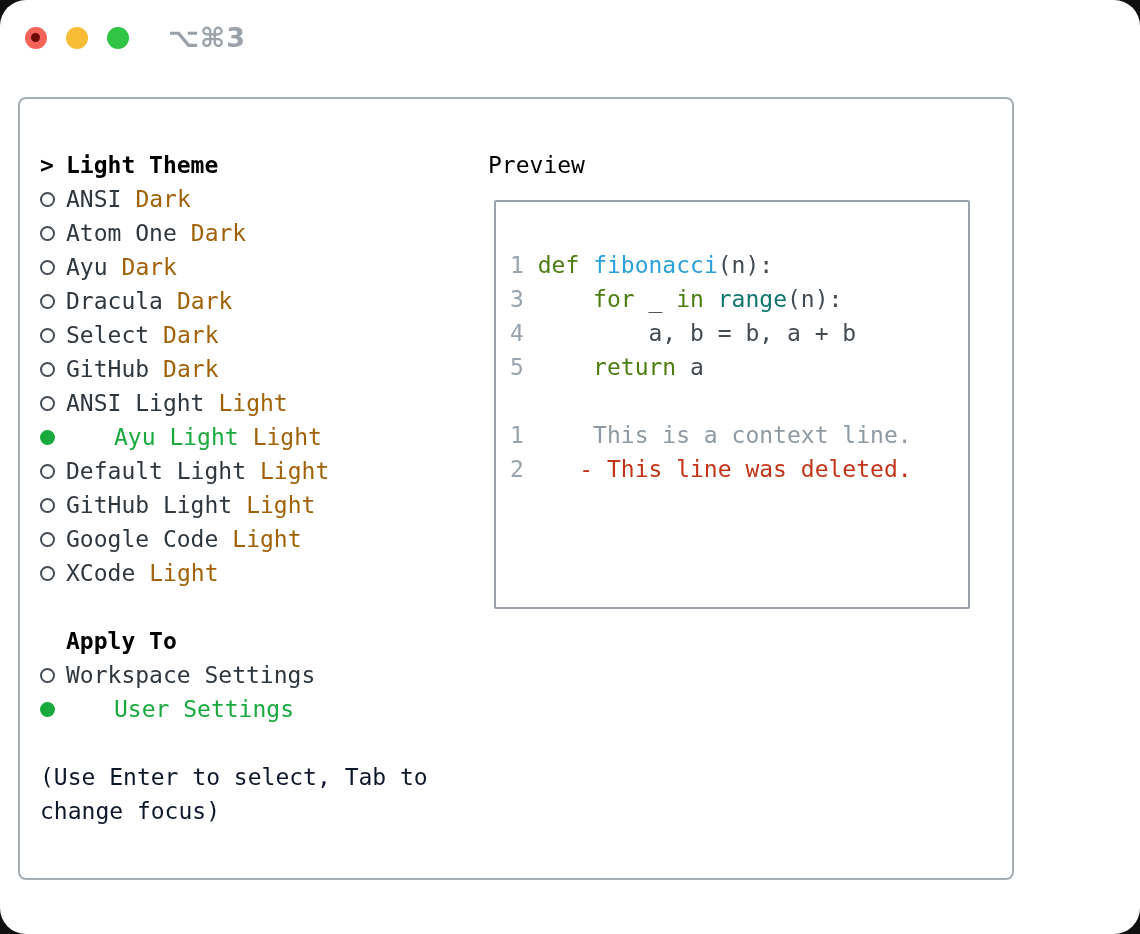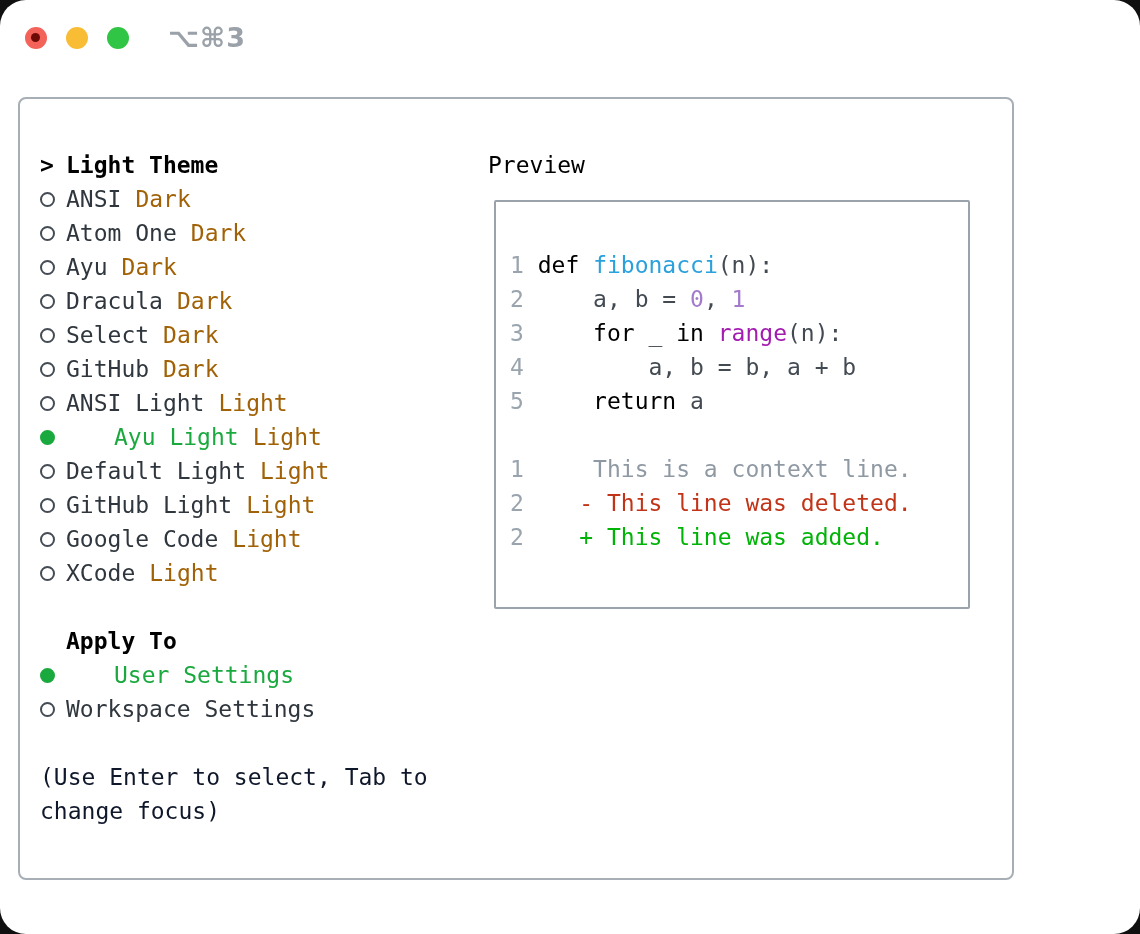--- a/index.html
+++ b/index.html
@@ -66,24 +66,24 @@
   .preview-box {
     margin-top:18px; margin-left:8px;
     width:476px; height:409px;
     border:2px solid #9aa2ac; border-radius:2px;
     padding:46px 10px 0 14px;
     overflow:hidden;
   }
   .code-line { font-size:23px; line-height:34px; white-space:pre; }
   .tok-ln  { color:#9aa4ae; }
   .tok-pl  { color:#434a52; }
-  .tok-kw  { color:#000000;margin-top:40px; }
+  .tok-kw  { color:#4d7c0f;margin-top:40px; }
   .tok-fn  { color:#2aa0dc; }
   .tok-pn  { color:#a37acc; }
-  .tok-fc  { color:#a21caf; }
+  .tok-fc  { color:#0f766e; }
   .tok-ctx { color:#8f99a3;text-align:center; }
   .tok-del { color:#c23418; }
   .tok-add { color:#00b307; }
 </style>
 </head>
 <body>
 
 <div class="window">
 
   <div class="titlebar">
@@ -119,39 +119,37 @@
         </div>
 
       <div class="spacer"></div>
 
       <div class="row header">
         <span class="prompt"></span>
         <span>Apply To</span>
       </div>
 
       <div id="apply-list">
+          <div class="row item"><span class="bullet"><span class="circle"></span></span><span class="label">Workspace Settings</span></div>
           <div class="row item selected"><span class="bullet"><span class="circle"></span></span><span class="label">User Settings</span></div>
-          <div class="row item"><span class="bullet"><span class="circle"></span></span><span class="label">Workspace Settings</span></div>
         </div>
 
       <div class="spacer"></div>
 
       <div class="hint">(Use Enter to select, Tab to</div>
       <div class="hint">change focus)</div>
     </div>
 
     <div class="col-right">
       <div class="preview-header">Preview</div>
       <div id="preview-box" class="preview-box">
           <div class="code-line"><span class="tok-ln">1</span><span class="tok-pl"> </span><span class="tok-kw">def</span><span class="tok-pl"> </span><span class="tok-fn">fibonacci</span><span class="tok-pl">(n):</span></div>
-          <div class="code-line"><span class="tok-ln">2</span><span class="tok-pl">     a, b = </span><span class="tok-pn">0</span><span class="tok-pl">, </span><span class="tok-pn">1</span></div>
           <div class="code-line"><span class="tok-ln">3</span><span class="tok-pl">     </span><span class="tok-kw">for</span><span class="tok-pl"> _ </span><span class="tok-kw">in</span><span class="tok-pl"> </span><span class="tok-fc">range</span><span class="tok-pl">(n):</span></div>
           <div class="code-line"><span class="tok-ln">4</span><span class="tok-pl">         a, b = b, a + b</span></div>
           <div class="code-line"><span class="tok-ln">5</span><span class="tok-pl">     </span><span class="tok-kw">return</span><span class="tok-pl"> a</span></div>
           <div class="code-line">&nbsp;</div>
           <div class="code-line"><span class="tok-ln">1</span><span class="tok-ctx">     This is a context line.</span></div>
           <div class="code-line"><span class="tok-ln">2</span><span class="tok-del">    - This line was deleted.</span></div>
-          <div class="code-line"><span class="tok-ln">2</span><span class="tok-add">    + This line was added.</span></div>
         </div>
     </div>
 
   </div>
 </div>
 
 </body></html>

